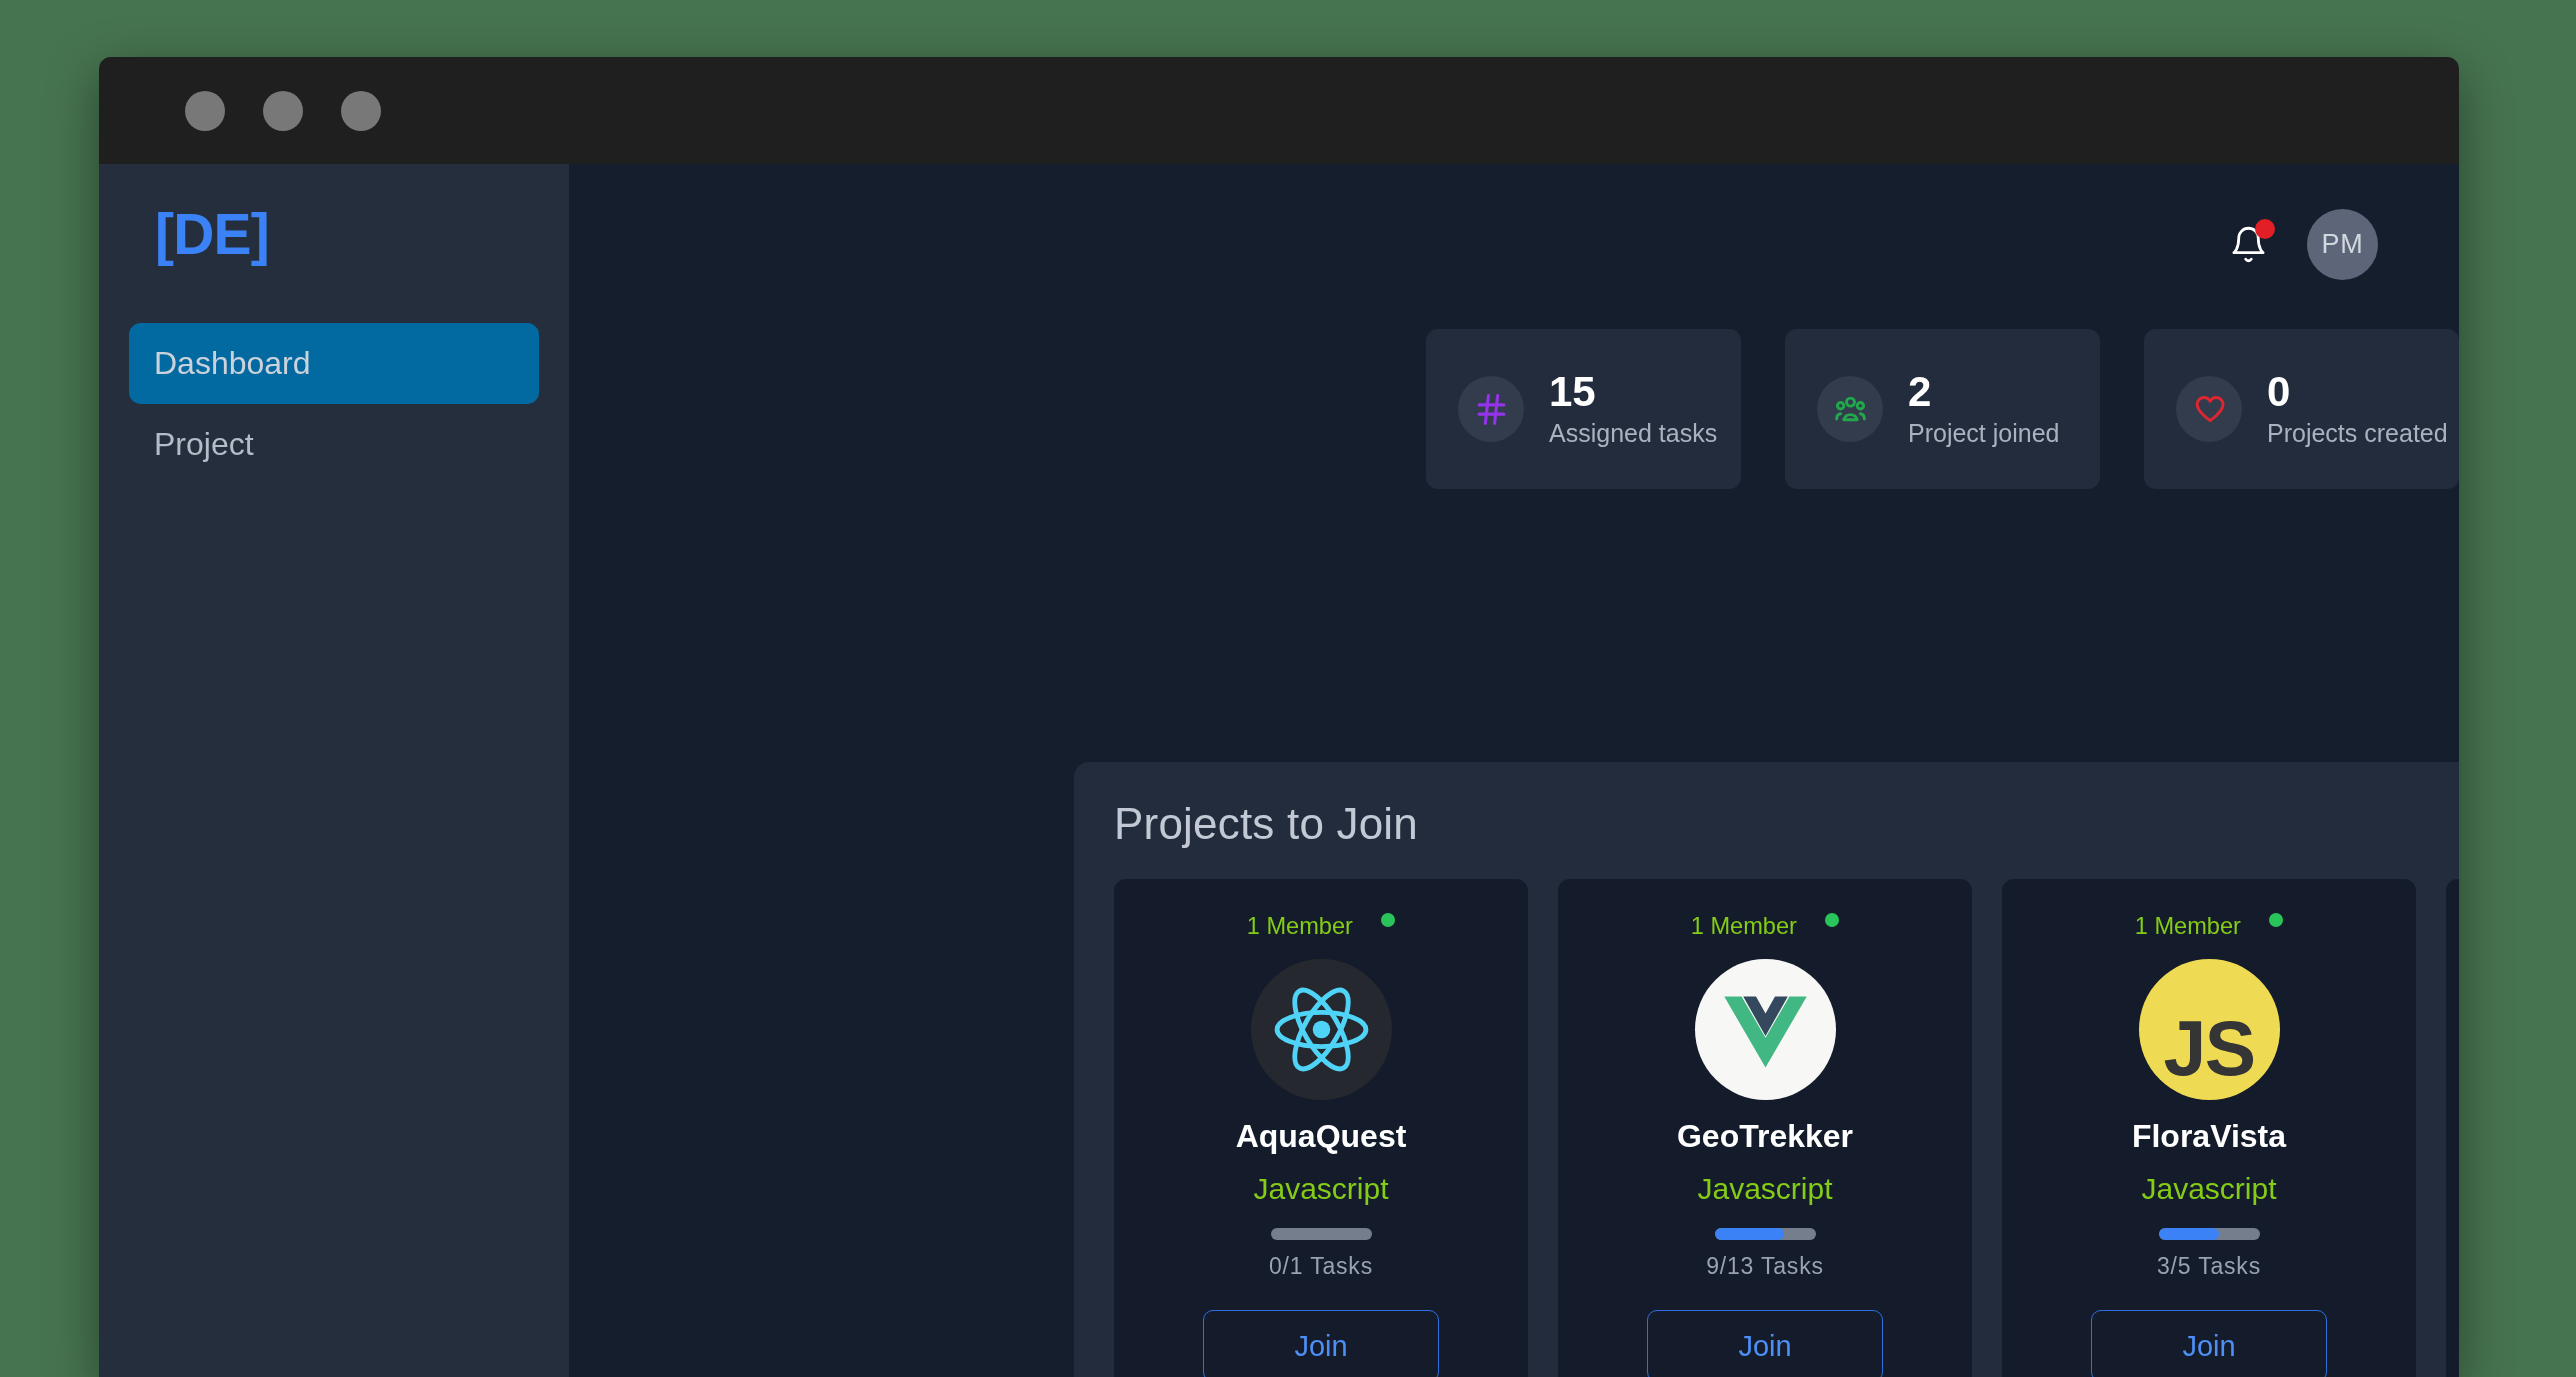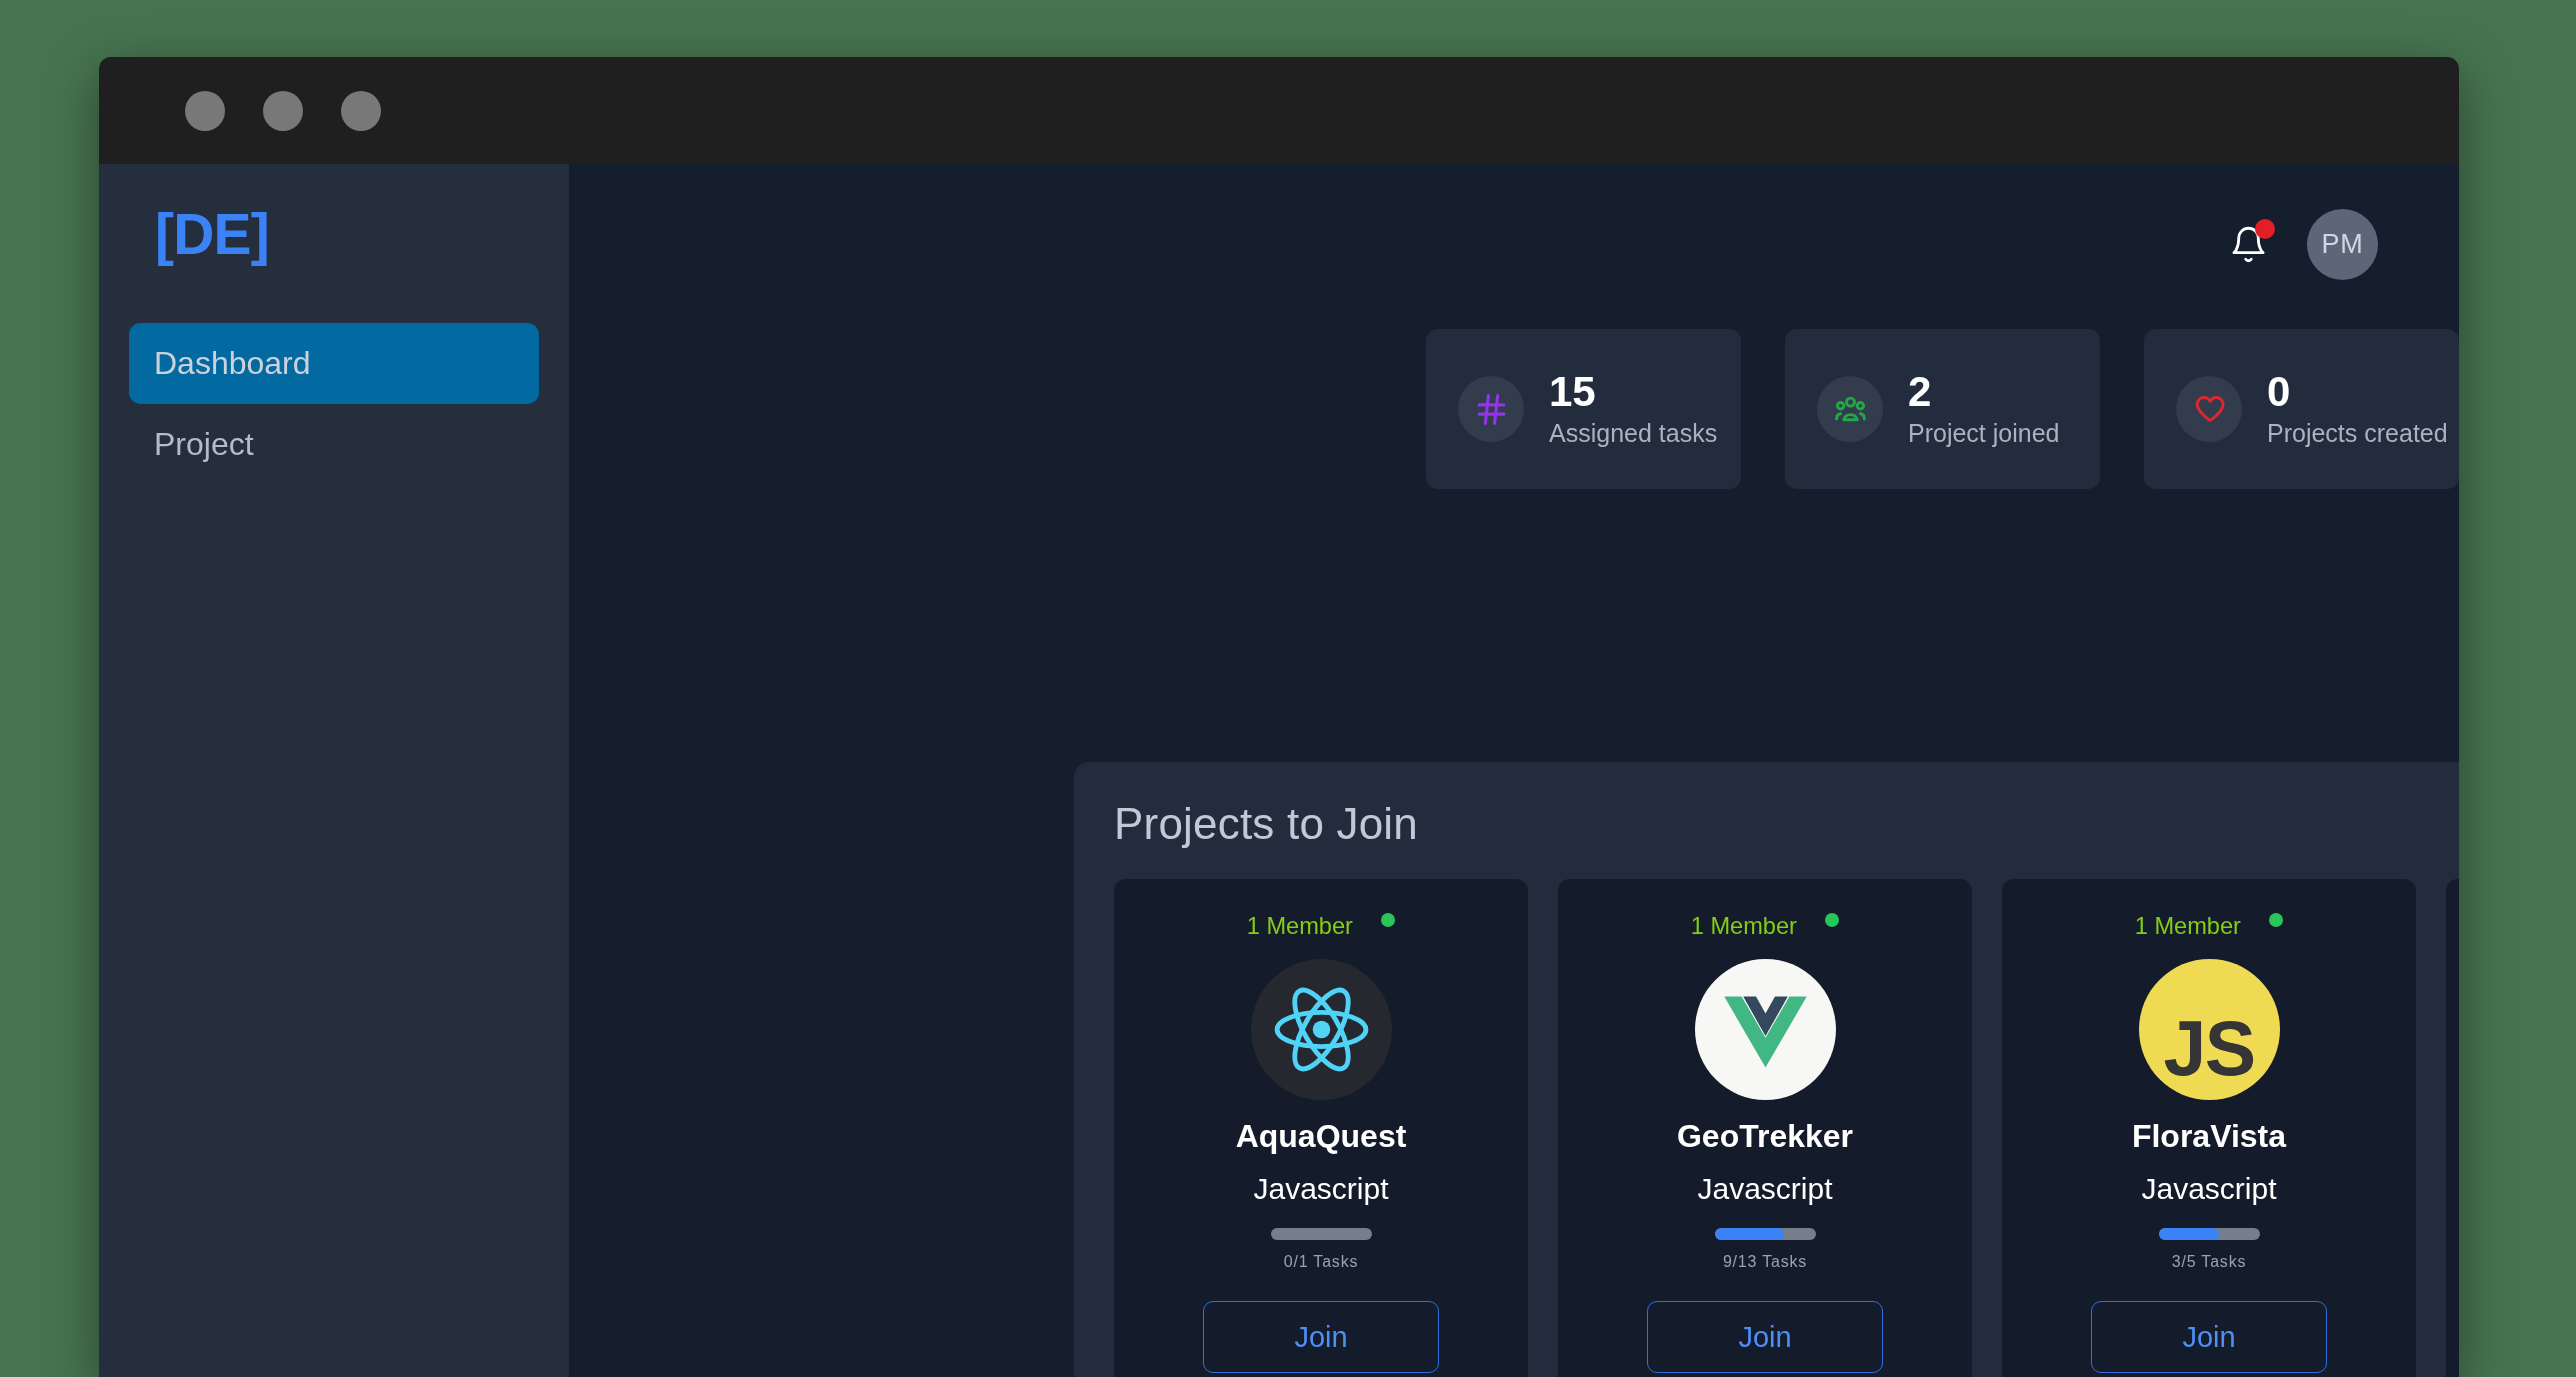--- a/index.html
+++ b/index.html
@@ -243,39 +243,39 @@
 
   .pname {
     margin-top: 18.5px;
     font-size: 32px;
     font-weight: 700;
     color: #ffffff;
   }
   .plang {
     margin-top: 17px;
     font-size: 30px;
-    color: #ffffff;
+    color: #84cc16;
     font-weight: 400;
   }
   .progress-track {
     margin-top: 22px;
     width: 101px;
     height: 11.8px;
     border-radius: 5.9px;
     background: #757e8c;
     overflow: hidden;
   }
   .progress-fill {
     height: 100%;
     background: #3b82f6;
     border-radius: 5.9px;
   }
   .ptasks {
     margin-top: 13.5px;
-    font-size: 16px;
+    font-size: 23px;
     color: #99a2b0;
     letter-spacing: 0.8px;
   }
   .join-btn {
     margin-top: 30px;
     width: 236px;
     height: 72px;
     border: 1.7px solid #2f6fe0;
     border-radius: 10px;
     background: transparent;

